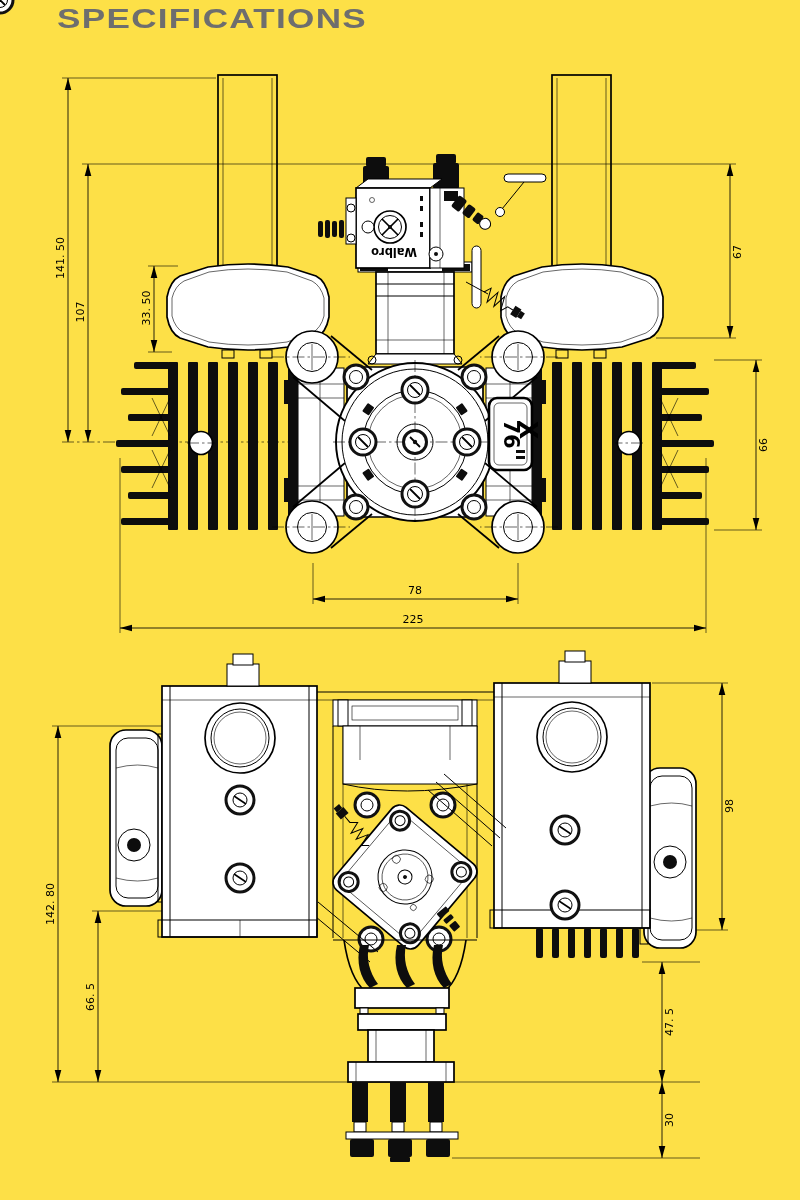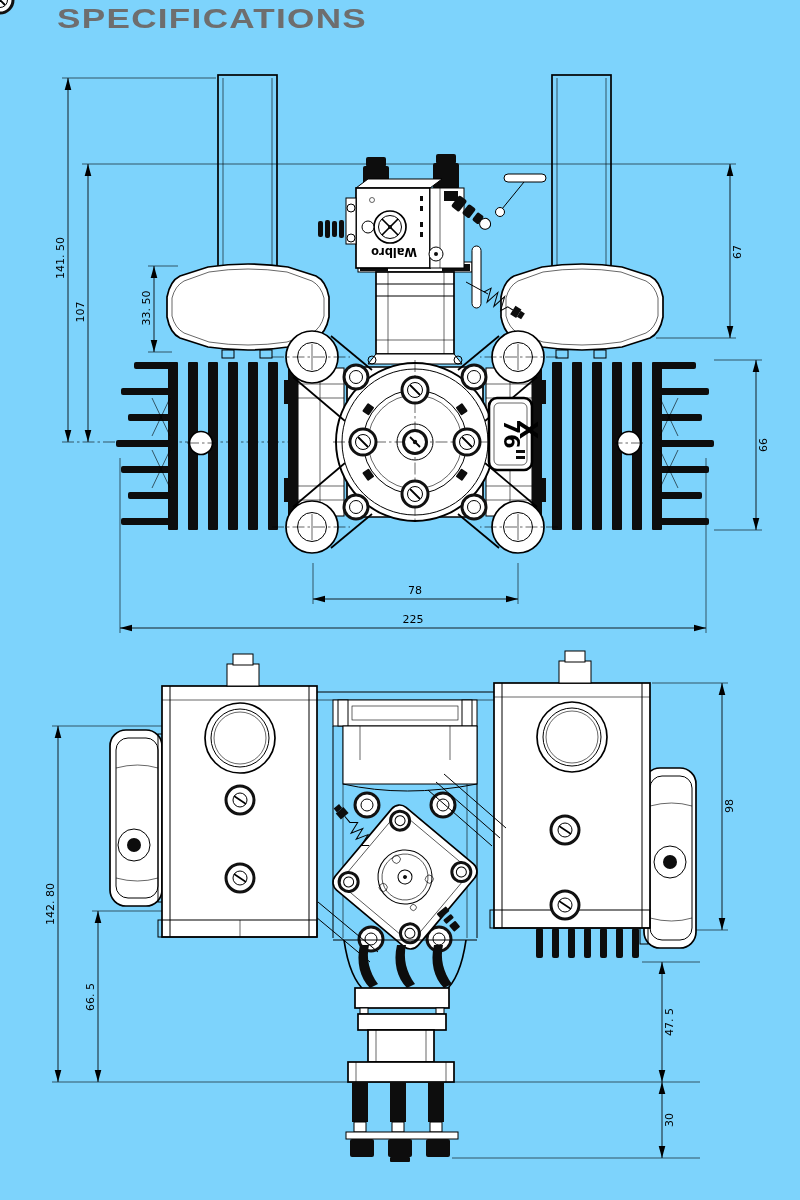--- a/index.html
+++ b/index.html
@@ -1,16 +1,16 @@
 <!DOCTYPE html>
 <html><head>
 <meta charset="utf-8">
 <style>
   html,body{margin:0;padding:0;background:#ffffff;}
-  .page{position:relative;width:800px;height:1200px;background:#7dd3fc;overflow:hidden;
+  .page{position:relative;width:800px;height:1200px;background:#fde047;overflow:hidden;
         font-family:"Liberation Sans",sans-serif;}
   .title{position:absolute;left:57px;top:4px;font-size:27px;font-weight:800;
          color:#6e6e6e;letter-spacing:1px;transform:scaleX(1.30);transform-origin:0 0;
          font-family:"Liberation Sans",sans-serif;}
   svg{position:absolute;left:0;top:0;}
   
   .ol{fill:none;stroke:#000;stroke-width:1.7;}           
   .olw{fill:#fff;stroke:#000;stroke-width:1.7;}          
   .ml{fill:none;stroke:#000;stroke-width:1;}             
   .mlw{fill:#fff;stroke:#000;stroke-width:1;}

